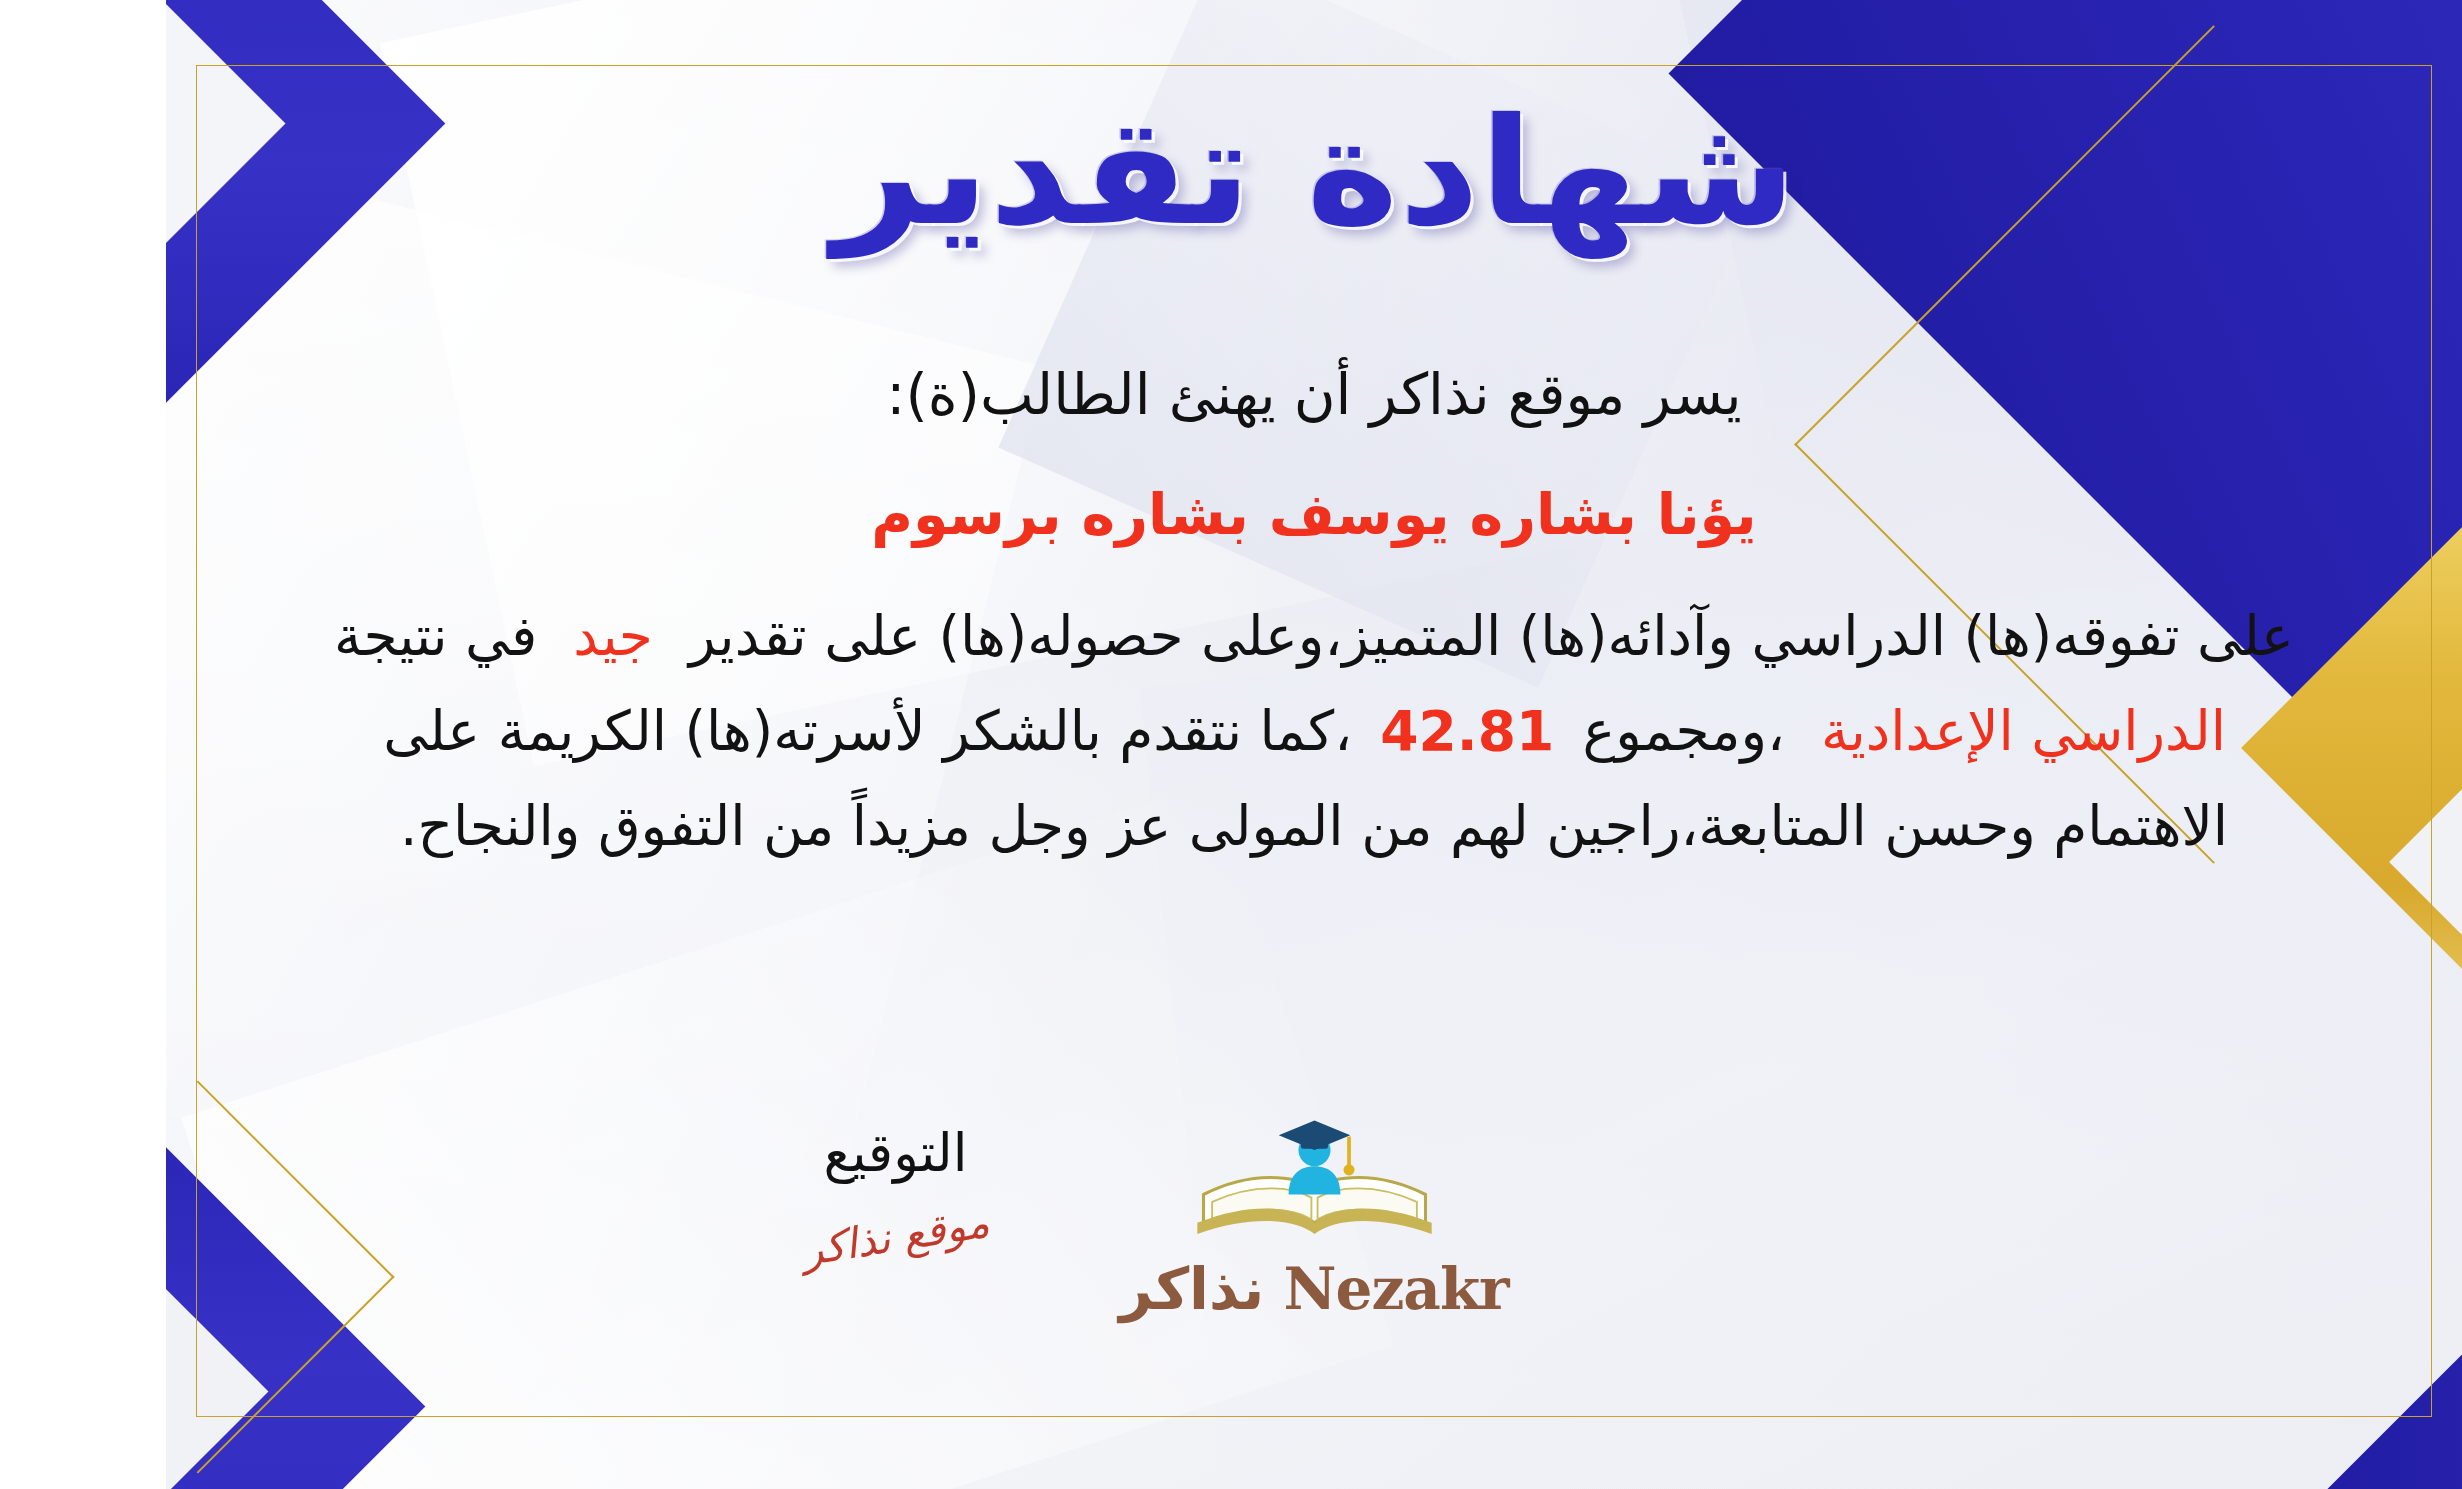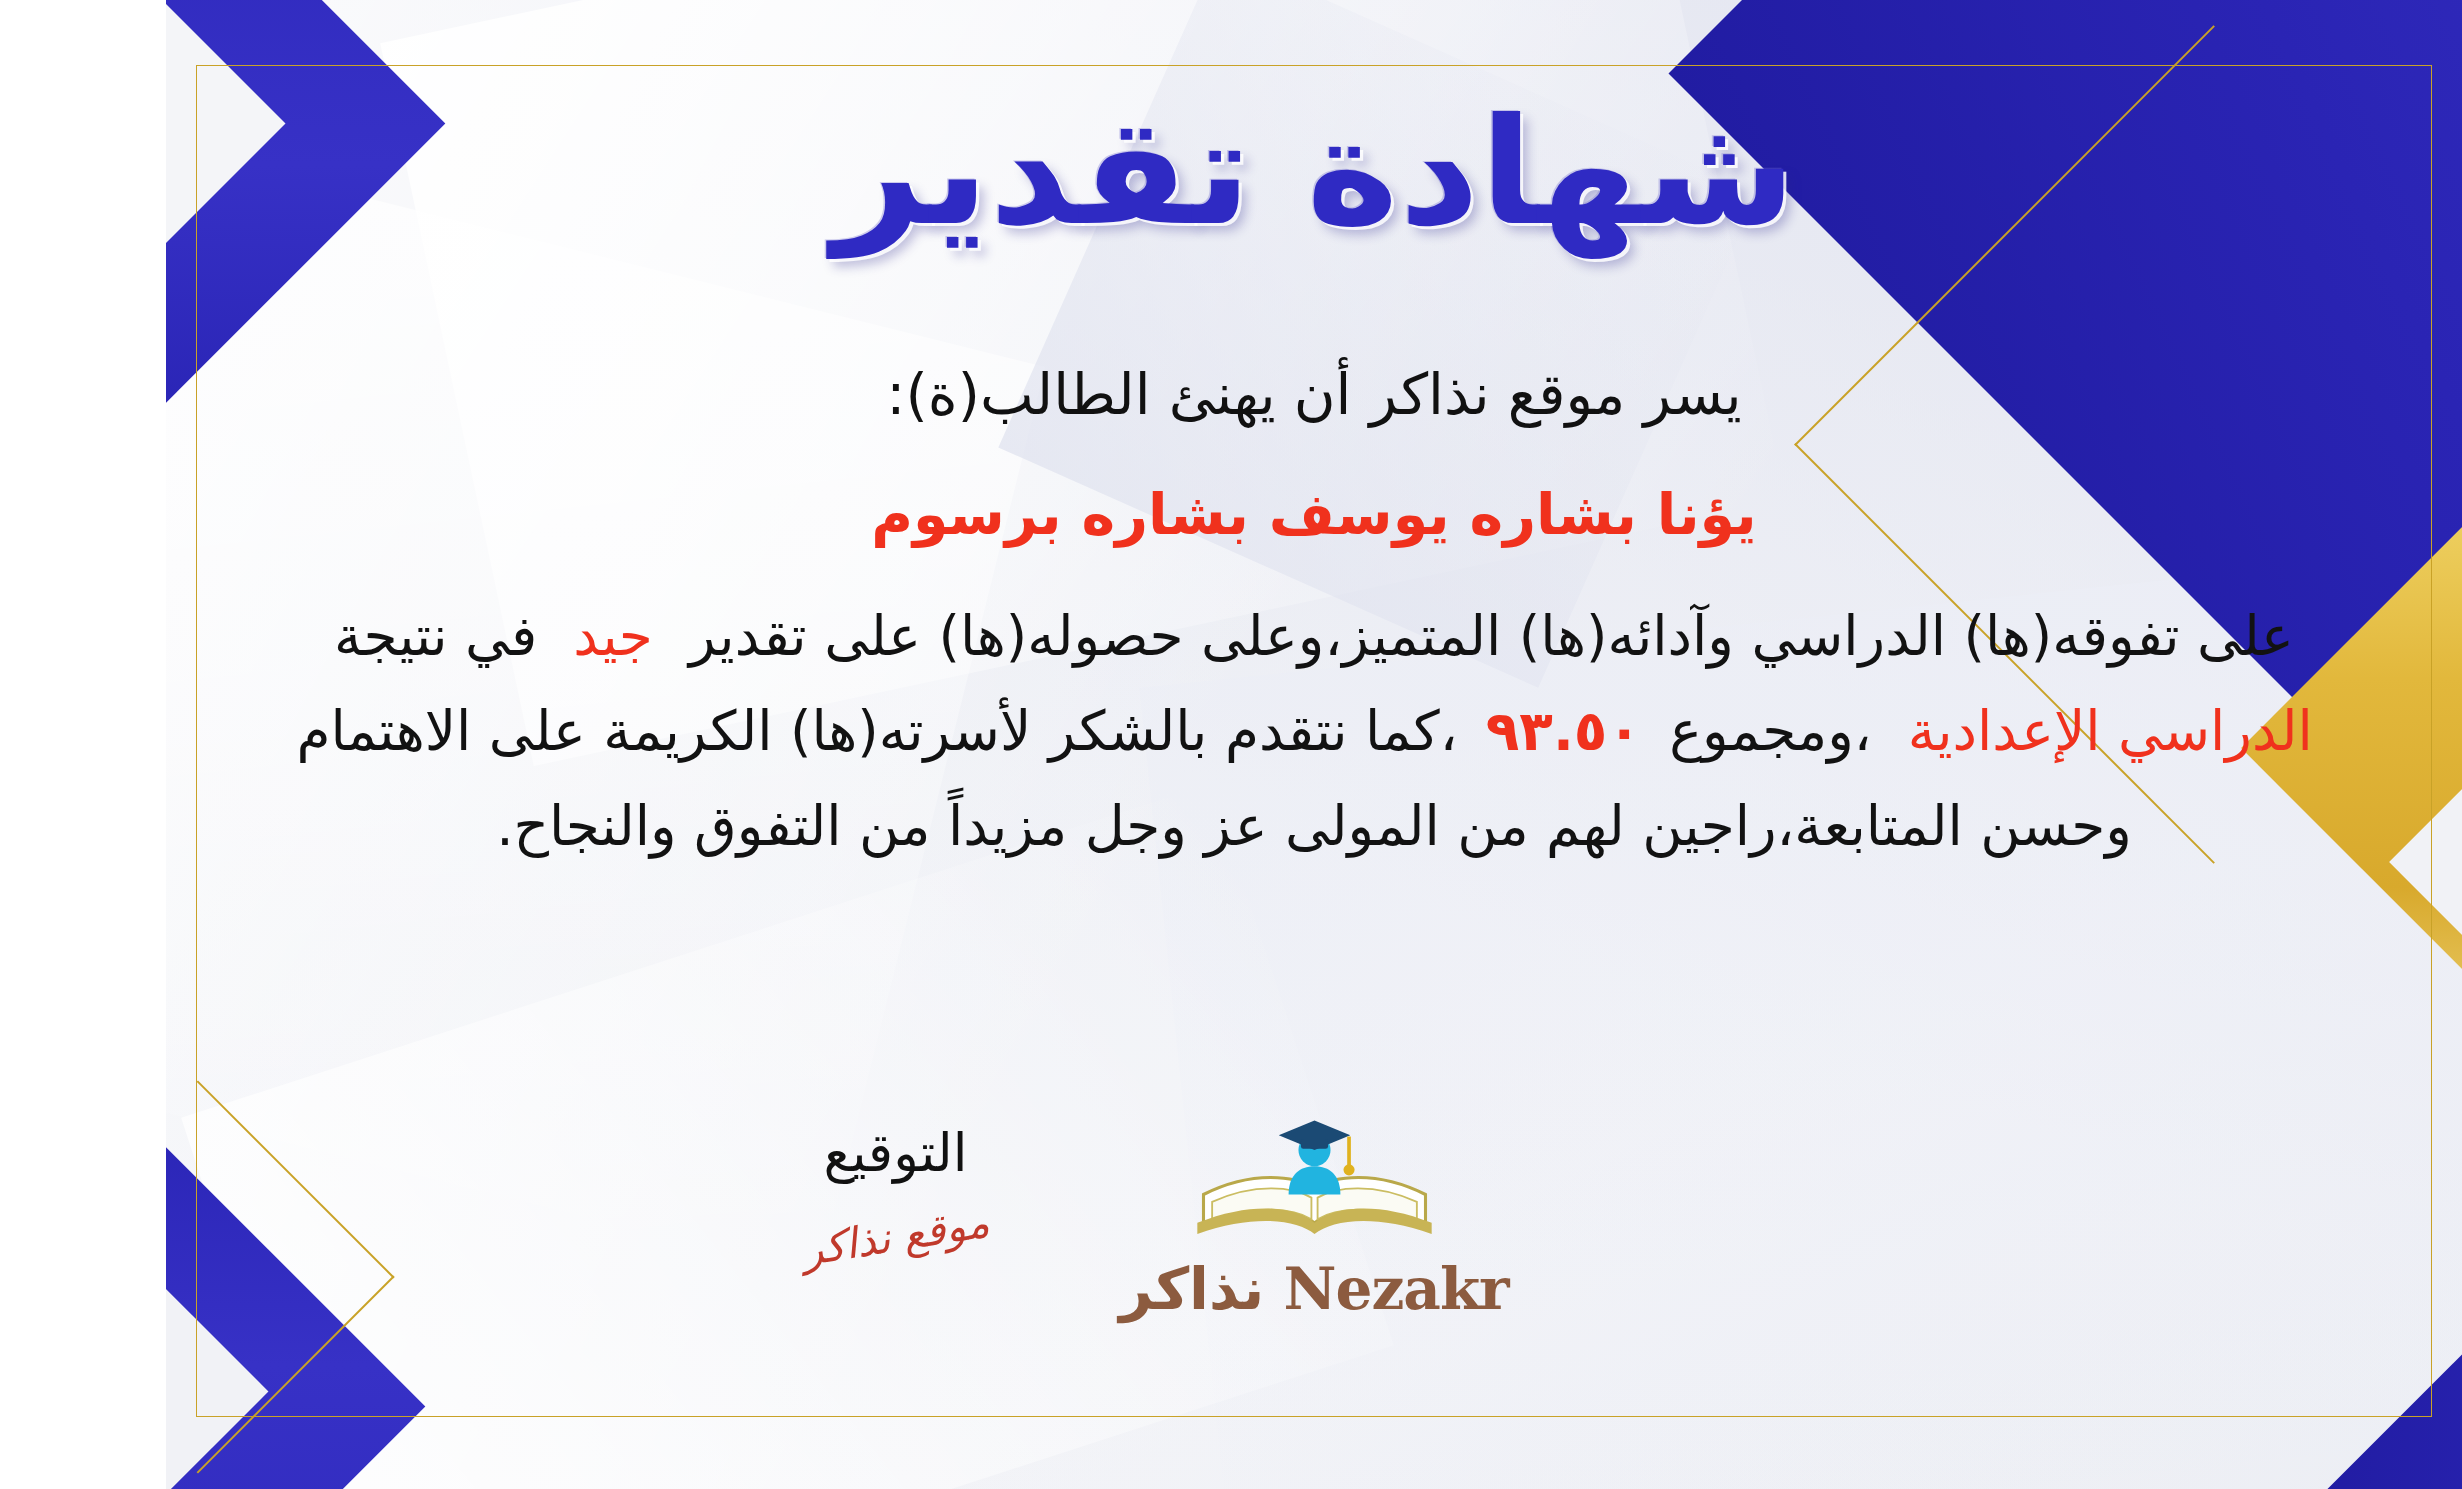--- a/index.html
+++ b/index.html
@@ -282,21 +282,21 @@
     <div class="body-text line-greeting">يسر موقع نذاكر أن يهنئ الطالب(ة):</div>
 
     <div class="student-name">يؤنا بشاره يوسف بشاره برسوم</div>
 
     <div class="paragraph">
       <span>على تفوقه(ها) الدراسي وآدائه(ها) المتميز،وعلى حصوله(ها) على تقدير</span>
       <span class="hl">جيد</span>
       <span>في نتيجة</span>
       <span class="hl">الدراسي الإعدادية</span>
       <span>،ومجموع</span>
-      <span class="hl-num">٩٣.٥٠</span>
+      <span class="hl-num">42.81</span>
       <span>،كما نتقدم بالشكر لأسرته(ها) الكريمة على الاهتمام وحسن المتابعة،راجين لهم من المولى عز وجل مزيداً من التفوق والنجاح.</span>
     </div>
 
     <div class="footer">
 
       <div class="signature-block">
         <div class="signature-label">التوقيع</div>
         <div class="signature-script">موقع نذاكر</div>
       </div>
 

